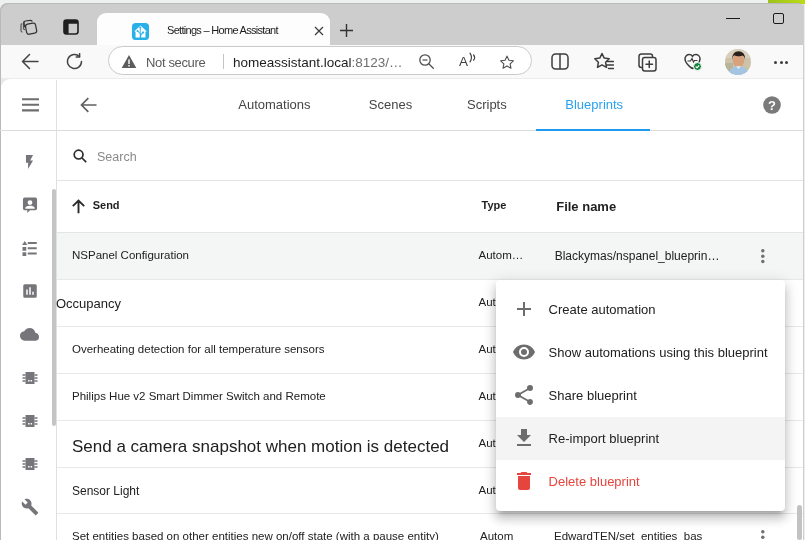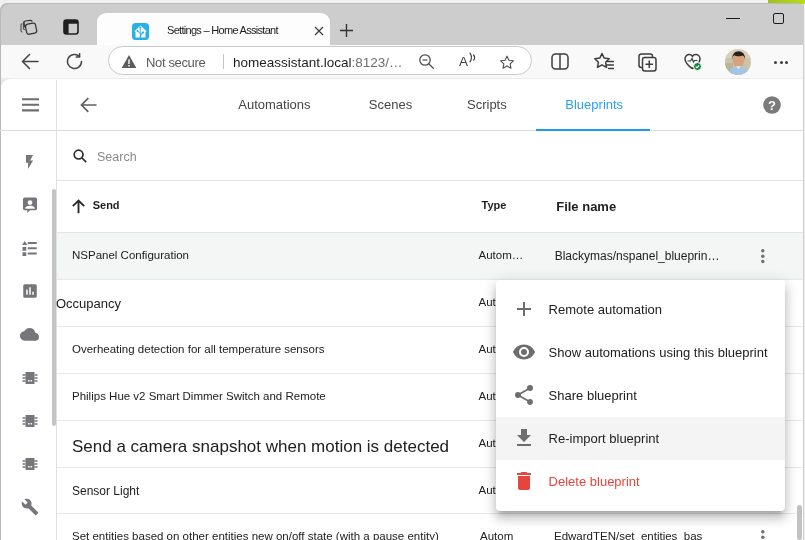--- a/index.html
+++ b/index.html
@@ -268,21 +268,21 @@
   <div class="abs" style="left:803.2px;top:4px;width:0.9px;height:536px;background:#cfcfcf;"></div>
   <div class="abs" style="left:804.1px;top:4px;width:0.9px;height:536px;background:#ededed;"></div>
 
   <div class="abs" style="left:496px;top:279.5px;width:289px;height:231px;background:#fff;border-radius:4px;
        box-shadow:0 5px 5px -3px rgba(0,0,0,.2),0 8px 10px 1px rgba(0,0,0,.14),0 3px 14px 2px rgba(0,0,0,.12);"></div>
   <div class="abs" style="left:496px;top:416.5px;width:289px;height:43px;background:#f4f4f4;"></div>
 
   <svg class="abs" style="left:512px;top:297px" width="24" height="24" viewBox="0 0 24 24">
     <path d="M19,13H13V19H11V13H5V11H11V5H13V11H19V13Z" fill="#6d6d6d"></path>
   </svg>
-  <div class="txt" style="left:548.6px;top:301.5px;font-size:13px;color:#212121;">Remote automation</div>
+  <div class="txt" style="left:548.6px;top:301.5px;font-size:13px;color:#212121;">Create automation</div>
 
   <svg class="abs" style="left:512px;top:340px" width="24" height="24" viewBox="0 0 24 24">
     <path d="M12,9A3,3 0 0,0 9,12A3,3 0 0,0 12,15A3,3 0 0,0 15,12A3,3 0 0,0 12,9M12,17A5,5 0 0,1 7,12A5,5 0 0,1 12,7A5,5 0 0,1 17,12A5,5 0 0,1 12,17M12,4.5C7,4.5 2.73,7.61 1,12C2.73,16.39 7,19.5 12,19.5C17,19.5 21.27,16.39 23,12C21.27,7.61 17,4.5 12,4.5Z" fill="#6d6d6d"></path>
   </svg>
   <div class="txt" style="left:548.6px;top:344.5px;font-size:13px;color:#212121;">Show automations using this blueprint</div>
 
   <svg class="abs" style="left:512px;top:383px" width="24" height="24" viewBox="0 0 24 24">
     <path d="M18,16.08C17.24,16.08 16.56,16.38 16.04,16.85L8.91,12.7C8.96,12.47 9,12.24 9,12C9,11.76 8.96,11.53 8.91,11.3L15.96,7.19C16.5,7.69 17.21,8 18,8A3,3 0 0,0 21,5A3,3 0 0,0 18,2A3,3 0 0,0 15,5C15,5.24 15.04,5.47 15.09,5.7L8.04,9.81C7.5,9.31 6.79,9 6,9A3,3 0 0,0 3,12A3,3 0 0,0 6,15C6.79,15 7.5,14.69 8.04,14.19L15.16,18.34C15.11,18.55 15.08,18.77 15.08,19C15.08,20.61 16.39,21.91 18,21.91C19.61,21.91 20.92,20.61 20.92,19A2.92,2.92 0 0,0 18,16.08Z" fill="#6d6d6d"></path>
   </svg>
   <div class="txt" style="left:548.6px;top:387.5px;font-size:13px;color:#212121;">Share blueprint</div>

